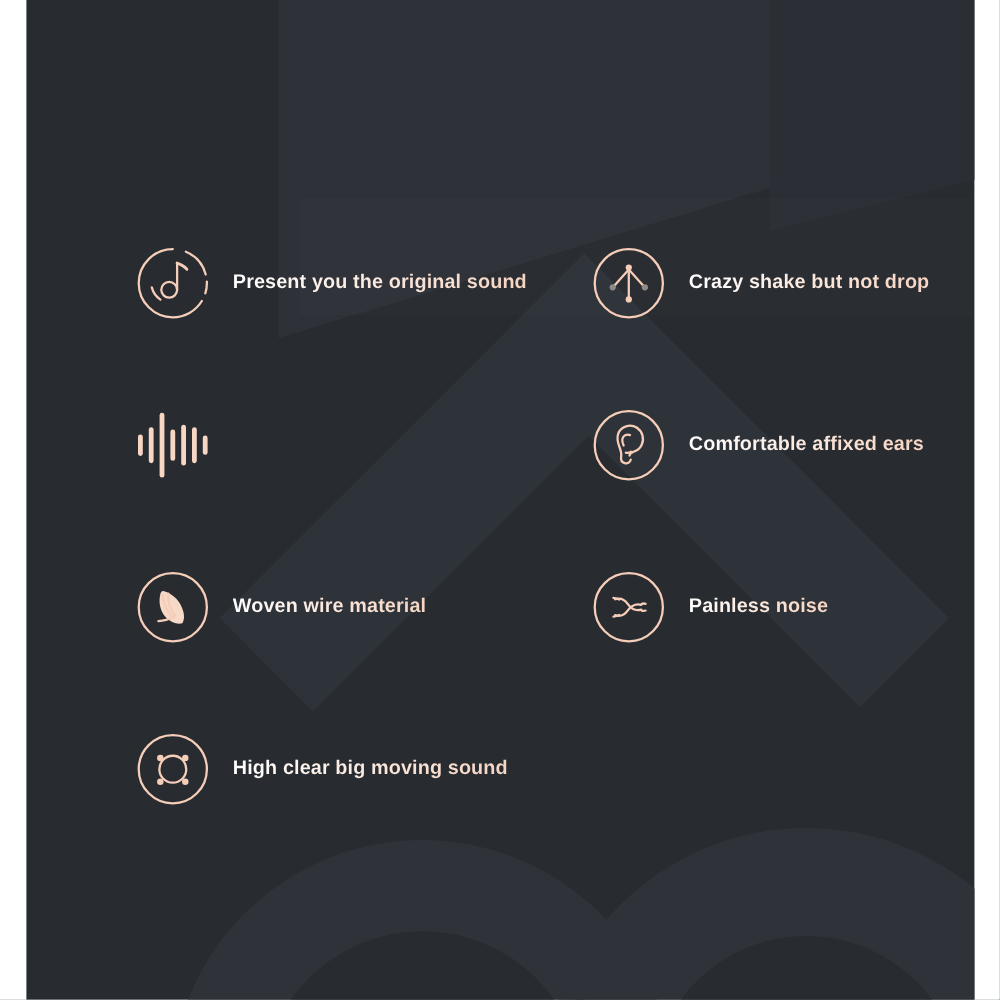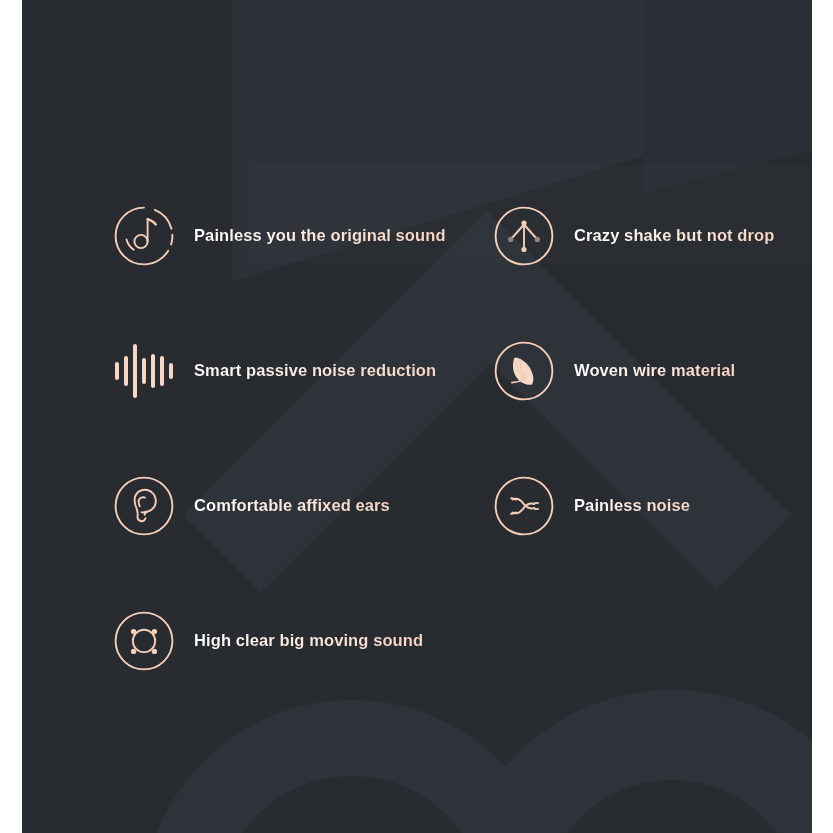--- a/index.html
+++ b/index.html
@@ -146,21 +146,21 @@
     <div class="feature">
       <span class="ficon">
         <svg width="62" height="62" viewBox="0 0 62 62" fill="none" stroke="#f5cdb8" stroke-width="1.9" stroke-linecap="round">
           <path d="M31 2.6a28.4 28.4 0 1 0 0 56.8 28.4 28.4 0 0 0 0-56.8" stroke-dasharray="118 7 10 6 26"></path>
           <circle cx="28" cy="36.5" r="6.6"></circle>
           <path d="M34.6 36.5V14.2"></path>
           <path d="M34.6 14.2c3.2 1.2 6.2 2.6 8.2 5.2" stroke-width="2.4"></path>
           <path d="M13.5 34.5c1.1 4.2 3.6 7.8 7.2 10.2"></path>
         </svg>
       </span>
-      <span class="flabel">Painless you the original sound</span>
+      <span class="flabel">Present you the original sound</span>
     </div>
 
     <div class="feature">
       <span class="ficon">
         <svg width="62" height="62" viewBox="0 0 62 62" fill="none" stroke="#f5cdb8" stroke-width="1.9" stroke-linecap="round">
           <circle cx="31" cy="31" r="28.4"></circle>
           <path d="M31 17v28"></path>
           <path d="M31 19.5 18.5 33.5"></path>
           <path d="M31 19.5 43.5 33.5"></path>
           <circle cx="31" cy="18" r="2.6" fill="#f5cdb8" stroke="none"></circle>
@@ -177,47 +177,46 @@
         <span class="wave">
           <span style="height:18px"></span>
           <span style="height:30px"></span>
           <span style="height:54px"></span>
           <span style="height:26px"></span>
           <span style="height:34px"></span>
           <span style="height:30px"></span>
           <span style="height:16px"></span>
         </span>
       </span>
-      <span class="flabel">Smart passive noise reduction</span>
+    </div>
+
+    <div class="feature">
+      <span class="ficon">
+        <svg width="62" height="62" viewBox="0 0 62 62" fill="none" stroke="#f5cdb8" stroke-width="1.9" stroke-linecap="round">
+          <circle cx="31" cy="31" r="28.4"></circle>
+          <path d="M37.8 16.5c-5.6-3.6-13.4-1.4-15.6 4.9-1.4 4.1-.4 7.6 1 11.1 1.3 3.3 1.9 5.4 1.4 8.2-.4 2.4.7 4.6 3 5.3 2.3.7 4.4-.6 5-2.9"></path>
+          <path d="M37.8 16.5c4.6 3 6.4 9.4 3.8 14.6-1.5 3-4.1 4.6-6.9 5.4-1.9.6-3 1.6-3.1 3.2"></path>
+          <path d="M32 22.6c-2.8-1.2-5.9.4-6.4 3.4-.3 1.9.3 3.5 1.1 5.2"></path>
+          <path d="M28.5 37.2c1.6.5 3.1.2 4.3-.8"></path>
+        </svg>
+      </span>
+      <span class="flabel">Comfortable affixed ears</span>
     </div>
 
     <div class="feature">
       <span class="ficon">
         <svg width="62" height="62" viewBox="0 0 62 62" fill="none" stroke="#f5cdb8" stroke-width="1.9" stroke-linecap="round">
           <circle cx="31" cy="31" r="28.4"></circle>
           <path d="M23.2 17.6c8.4 2.4 14.4 8.8 16.6 17.2 1 3.8.7 7-.8 9.6-4.6 1-9.2-.6-13-4.2-5-4.8-7-12-5.6-19.2.5-2.6 1.6-3.7 2.8-3.4z" fill="#f7d9c8" stroke="none"></path>
           <path d="M22.6 21.4c.6 7.4 4 14 9.6 18.8"></path>
           <path d="M27.2 19.8c-.4 6.8 1.6 13 5.8 18"></path>
           <path d="M19 42.6c4.4-.2 8.6-1.4 12.4-3.6"></path>
         </svg>
       </span>
       <span class="flabel">Woven wire material</span>
-    </div>
-
-    <div class="feature">
-      <span class="ficon">
-        <svg width="62" height="62" viewBox="0 0 62 62" fill="none" stroke="#f5cdb8" stroke-width="1.9" stroke-linecap="round">
-          <circle cx="31" cy="31" r="28.4"></circle>
-          <path d="M37.8 16.5c-5.6-3.6-13.4-1.4-15.6 4.9-1.4 4.1-.4 7.6 1 11.1 1.3 3.3 1.9 5.4 1.4 8.2-.4 2.4.7 4.6 3 5.3 2.3.7 4.4-.6 5-2.9"></path>
-          <path d="M37.8 16.5c4.6 3 6.4 9.4 3.8 14.6-1.5 3-4.1 4.6-6.9 5.4-1.9.6-3 1.6-3.1 3.2"></path>
-          <path d="M32 22.6c-2.8-1.2-5.9.4-6.4 3.4-.3 1.9.3 3.5 1.1 5.2"></path>
-          <path d="M28.5 37.2c1.6.5 3.1.2 4.3-.8"></path>
-        </svg>
-      </span>
-      <span class="flabel">Comfortable affixed ears</span>
     </div>
 
     <div class="feature">
       <span class="ficon">
         <svg width="62" height="62" viewBox="0 0 62 62" fill="none" stroke="#f5cdb8" stroke-width="1.9" stroke-linecap="round">
           <circle cx="31" cy="31" r="28.4"></circle>
           <path d="M19.6 24.4c4.4-1.6 8 .4 10.6 4 2.8 3.8 6.4 6 11.2 4.6"></path>
           <path d="M19.6 37.6c4.4 1.6 8-.4 10.6-4 2.8-3.8 6.4-6 11.2-4.6"></path>
           <path d="M18.2 23.2c1.8.2 3.4.6 4.8 1.4"></path>
           <path d="M18.2 38.8c1.8-.2 3.4-.6 4.8-1.4"></path>

